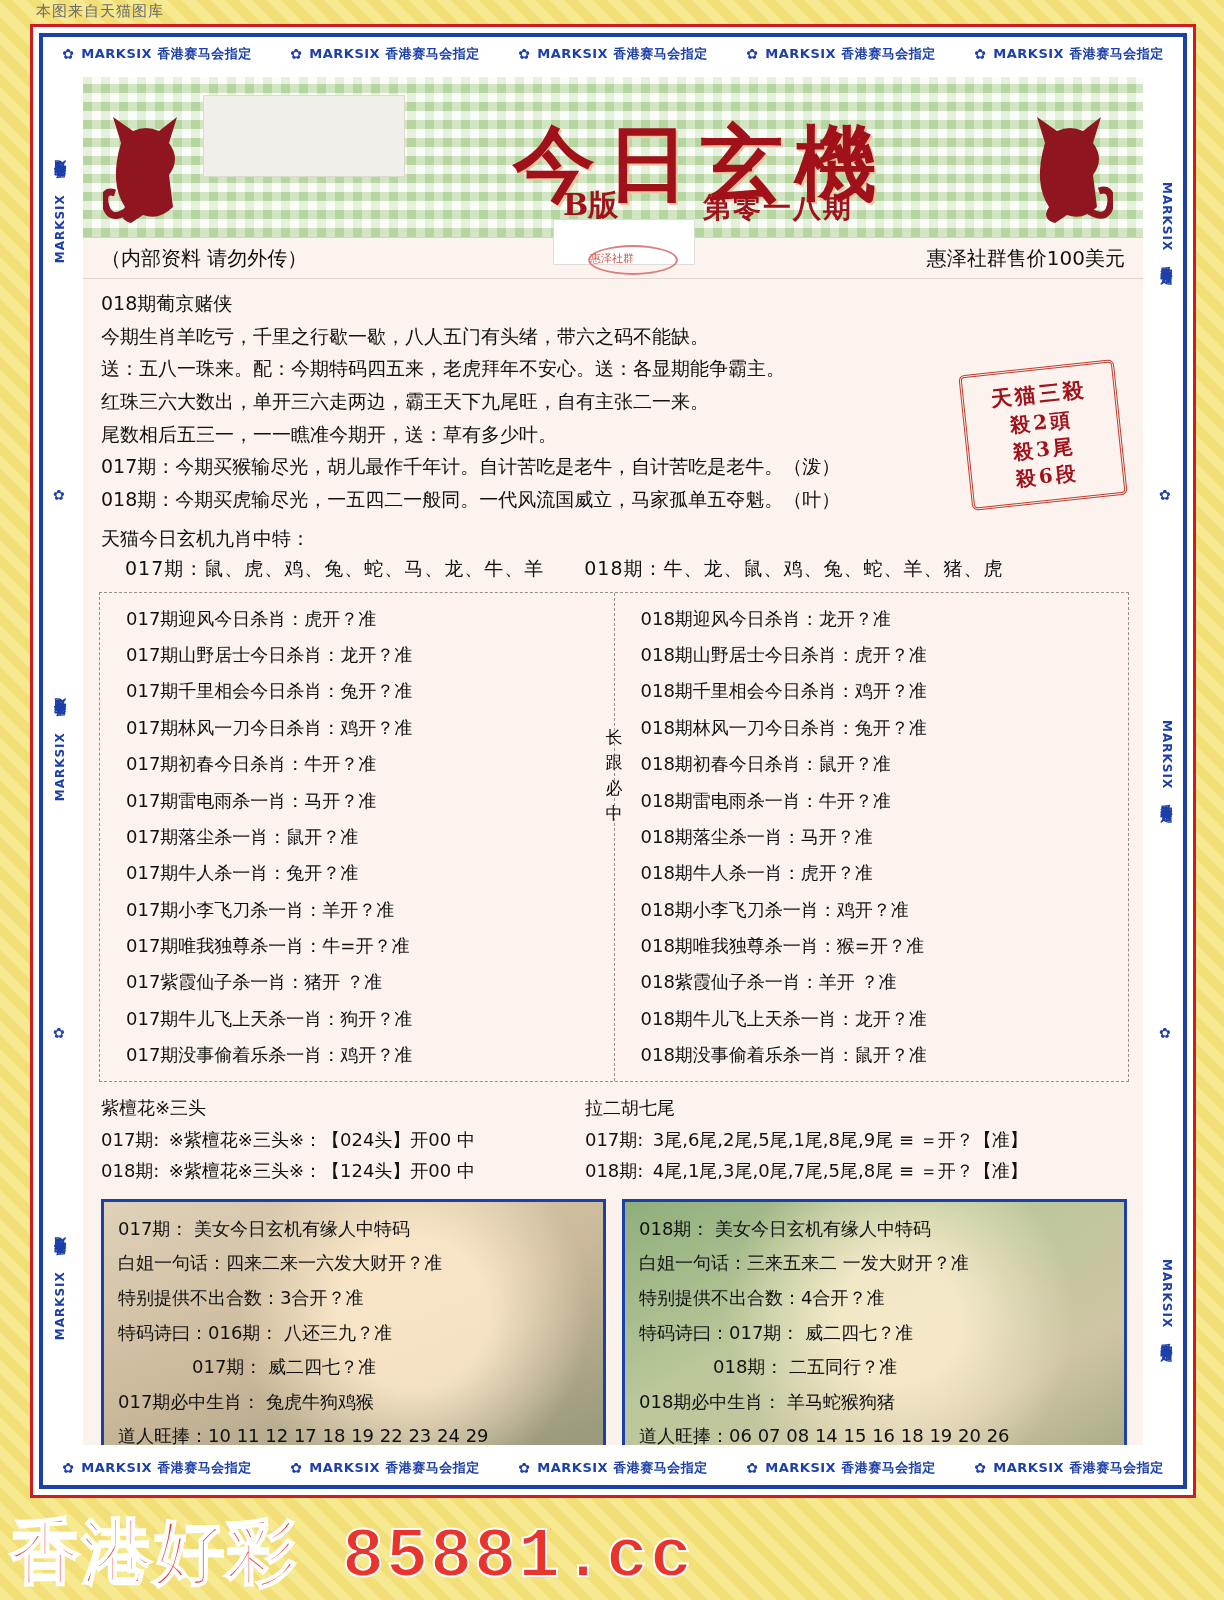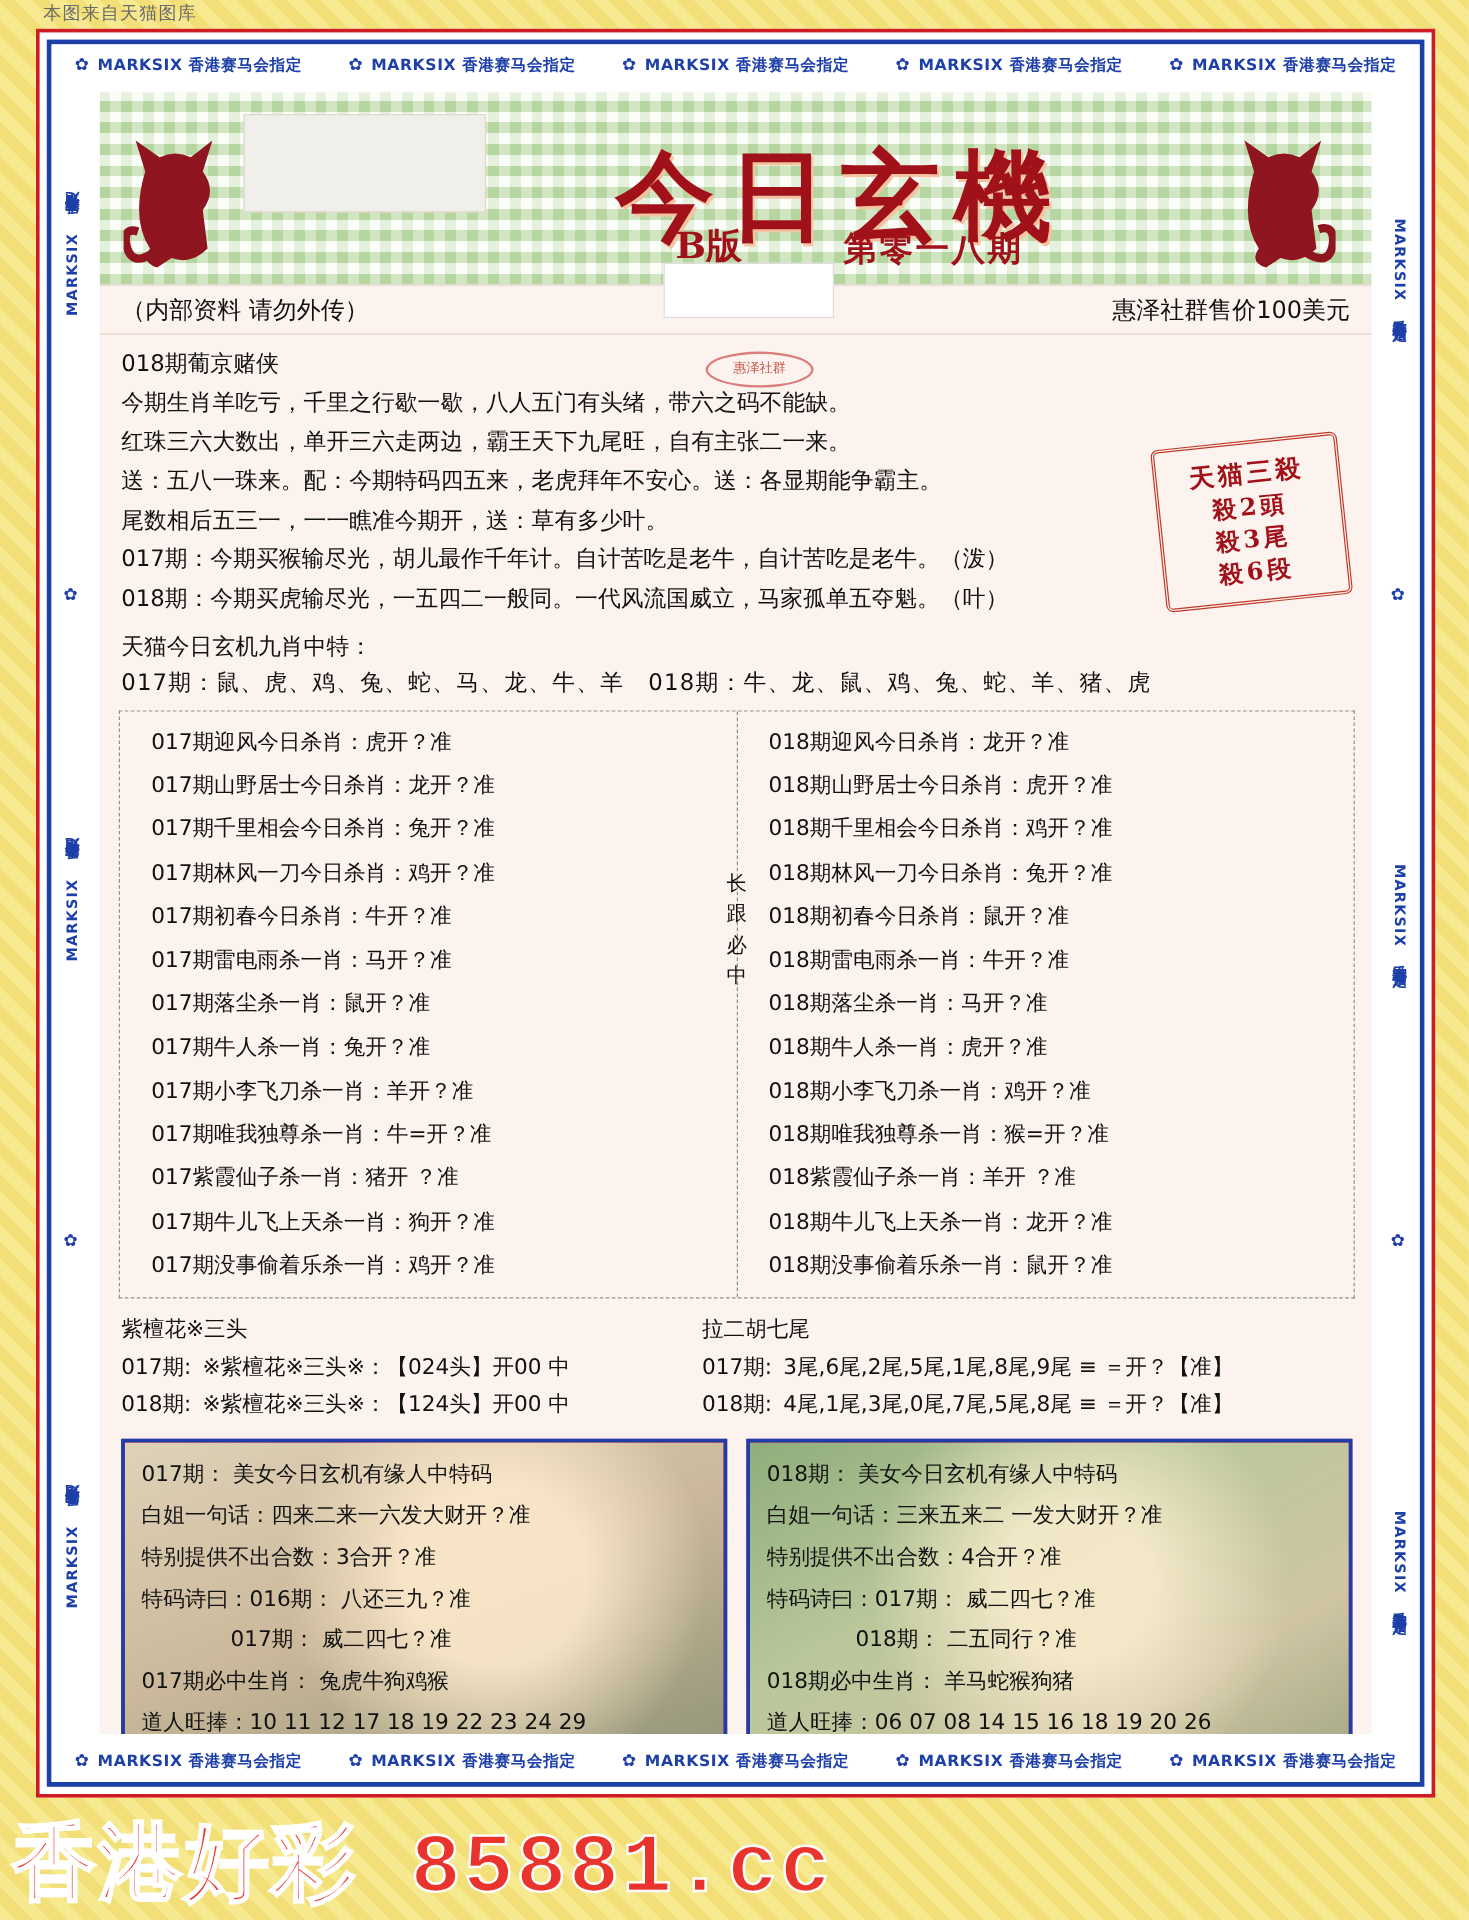--- a/index.html
+++ b/index.html
@@ -105,23 +105,22 @@
     font-family:"DejaVu Serif","Liberation Serif",serif;
     letter-spacing:2px;
   }
   .stamp{
     position:absolute;left:470px;top:142px;width:140px;height:44px;
     background:#fff;border:1px solid #ddd;
   }
   .stamp-ring{
     position:absolute;left:505px;top:168px;width:86px;height:26px;
     border:2px solid #d46a6a;border-radius:50%;
-    color:#c0392b;font-size:11px;text-align:center;line-height:24px;
+    color:#c0392b;font-size:11px;text-align:left;line-height:24px;
     opacity:.85;
-    margin-top:48px;
   }
   .subbar{
     position:relative;height:40px;
     display:flex;align-items:center;justify-content:space-between;
     padding:0 18px;
     font-size:20px;color:#111;
     border-bottom:1px solid #e4d5cc;
   }
   .subbar .price{font-size:20px;}
   
@@ -139,21 +138,21 @@
     color:#a0111a;font-weight:bold;
     display:flex;flex-direction:column;align-items:center;justify-content:center;
     line-height:1.35;
     font-family:"DejaVu Serif","Liberation Serif",serif;
   }
   .seal div{font-size:20px;letter-spacing:3px;}
   .seal .t{font-size:21px;}
   .nine{
     padding:10px 18px 2px 18px;font-size:19px;color:#111;
   }
-  .nine-row{display:flex;gap:20px;padding-top:4px;}
+  .nine-row{display:flex;gap:40px;padding-top:4px;margin-left:24px;}
   .nine-col{font-size:19px;letter-spacing:1px;}
   
   .dash-wrap{
     margin:8px 14px 0 16px;
     border:1px dashed #9a8d86;
     display:flex;position:relative;
     background:#fdf3ee;
   }
   .dash-col{
     flex:1;padding:8px 0 8px 26px;
@@ -312,22 +311,22 @@
         <div class="seal">
           <div class="t">天猫三殺</div>
           <div>殺2頭</div>
           <div>殺3尾</div>
           <div>殺6段</div>
         </div>
 
         <div class="lines">
           <div class="hd">018期葡京赌侠</div>
           <div>今期生肖羊吃亏，千里之行歇一歇，八人五门有头绪，带六之码不能缺。</div>
+          <div>送：五八一珠来。配：今期特码四五来，老虎拜年不安心。送：各显期能争霸主。</div>
           <div>红珠三六大数出，单开三六走两边，霸王天下九尾旺，自有主张二一来。</div>
-          <div>送：五八一珠来。配：今期特码四五来，老虎拜年不安心。送：各显期能争霸主。</div>
           <div>尾数相后五三一，一一瞧准今期开，送：草有多少叶。</div>
           <div>017期：今期买猴输尽光，胡儿最作千年计。自计苦吃是老牛，自计苦吃是老牛。（泼）</div>
           <div>018期：今期买虎输尽光，一五四二一般同。一代风流国威立，马家孤单五夺魁。（叶）</div>
         </div>
 
         <div class="nine">
           <div>天猫今日玄机九肖中特：</div>
           <div class="nine-row">
             <div class="nine-col">017期：鼠、虎、鸡、兔、蛇、马、龙、牛、羊</div>
             <div class="nine-col">018期：牛、龙、鼠、鸡、兔、蛇、羊、猪、虎</div>

